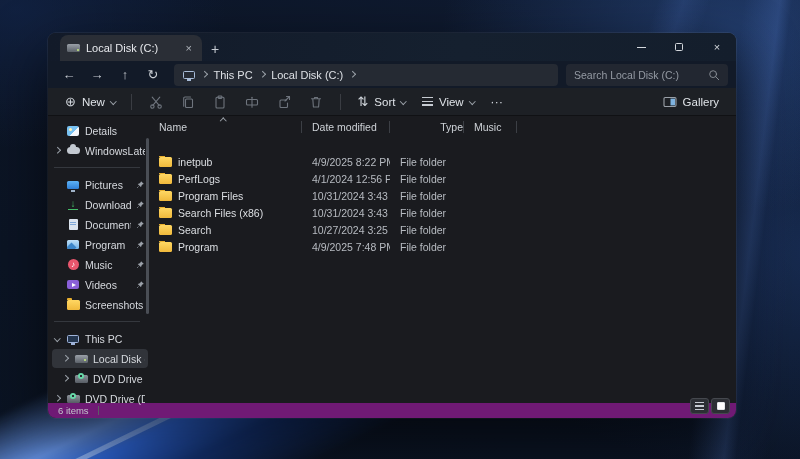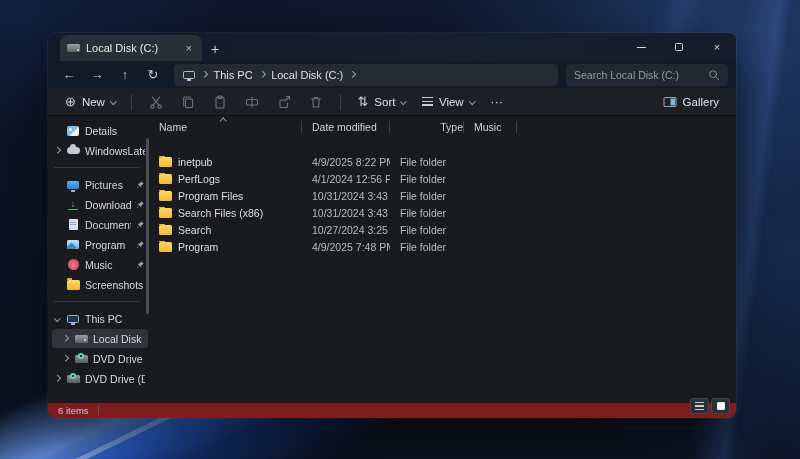--- a/index.html
+++ b/index.html
@@ -132,21 +132,21 @@
   .sort-caret { position:absolute; left:72px; top:1px; }
   .rows { margin-top:18px; }
   .row { display:flex; align-items:center; height:17px; }
   .cell { padding-left:10px; overflow:hidden; white-space:nowrap; }
   .cell-name { width:153px; display:flex; align-items:center; gap:6px; color:#dcdfe3; }
   .cell-date { width:88px; color:#b7bbc1; }
   .cell-type { width:74px; color:#b7bbc1; }
   .cell-size { width:52px; color:#b7bbc1; }
 
   
-  .statusbar { height:15px; flex:0 0 15px; background:#7f1d1d; display:flex; align-items:center;
+  .statusbar { height:15px; flex:0 0 15px; background:#701a75; display:flex; align-items:center;
     padding:0 6px 1px 10px; font-size:9.5px; color:#c4c8cd; }
   .status-sep { width:1px; height:9px; background:#5a5e64; margin-left:9px; }
   .view-toggles { margin-left:auto; display:flex; gap:2px; margin-top:-8px; }
   .vt-btn { width:19px; height:16px; background:#2c2f34; border:1px solid #45484e; border-radius:3px;
     display:flex; align-items:center; justify-content:center; }
   .vt-lines { width:9px; height:8px;
     background:linear-gradient(#c6cbd2 0 1.3px, transparent 1.3px 3.3px, #c6cbd2 3.3px 4.6px, transparent 4.6px 6.6px, #c6cbd2 6.6px 7.9px, transparent 7.9px); }
   .vt-square { width:8px; height:8px; border:1.3px solid #e4e7ea; background:#fdfdfd; border-radius:1px; }
 </style>
 </head>
@@ -339,20 +339,33 @@
                 <path d="M4.5 11.5L2 14" stroke="currentColor" stroke-width="1.3"></path>
               </svg>
             </span>
         </div>
         <div class="side-item">
           <span class="chev-slot"></span>
           <span class="ico-slot">
               <span class="i-music">♪</span>
             </span>
           <span class="side-label">Music</span>
+          <span class="pin">
+              <svg width="9" height="9" viewBox="0 0 16 16">
+                <path d="M9 2l5 5-2.2.7L9.6 10 9 13 3 7l3-.6 2.3-2.2z" fill="currentColor"></path>
+                <path d="M4.5 11.5L2 14" stroke="currentColor" stroke-width="1.3"></path>
+              </svg>
+            </span>
+        </div>
+        <div class="side-item">
+          <span class="chev-slot"></span>
+          <span class="ico-slot">
+              <span class="i-video"></span>
+            </span>
+          <span class="side-label">Videos</span>
           <span class="pin">
               <svg width="9" height="9" viewBox="0 0 16 16">
                 <path d="M9 2l5 5-2.2.7L9.6 10 9 13 3 7l3-.6 2.3-2.2z" fill="currentColor"></path>
                 <path d="M4.5 11.5L2 14" stroke="currentColor" stroke-width="1.3"></path>
               </svg>
             </span>
         </div>
         <div class="side-item">
           <span class="chev-slot"></span>
           <span class="ico-slot">

